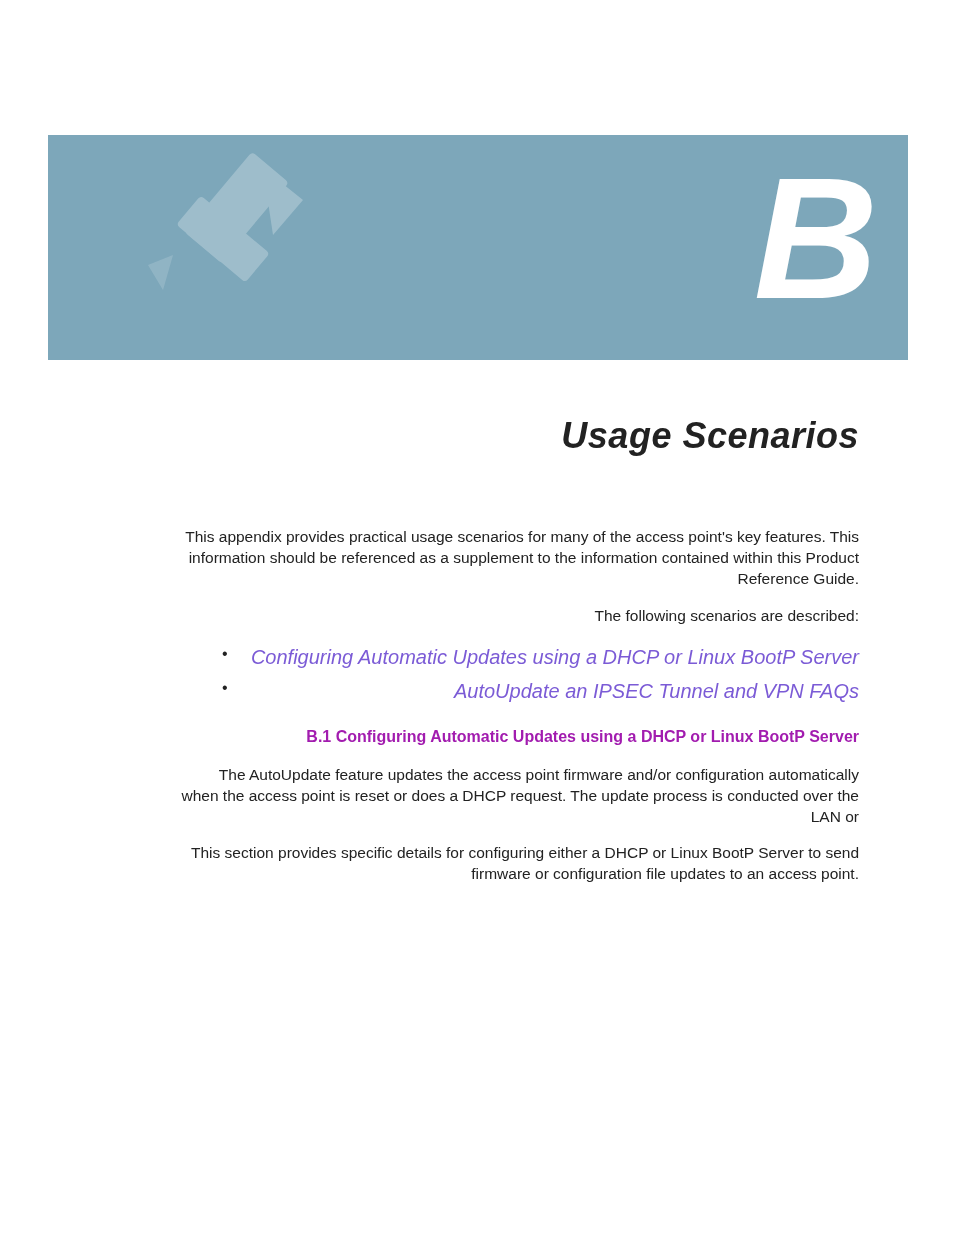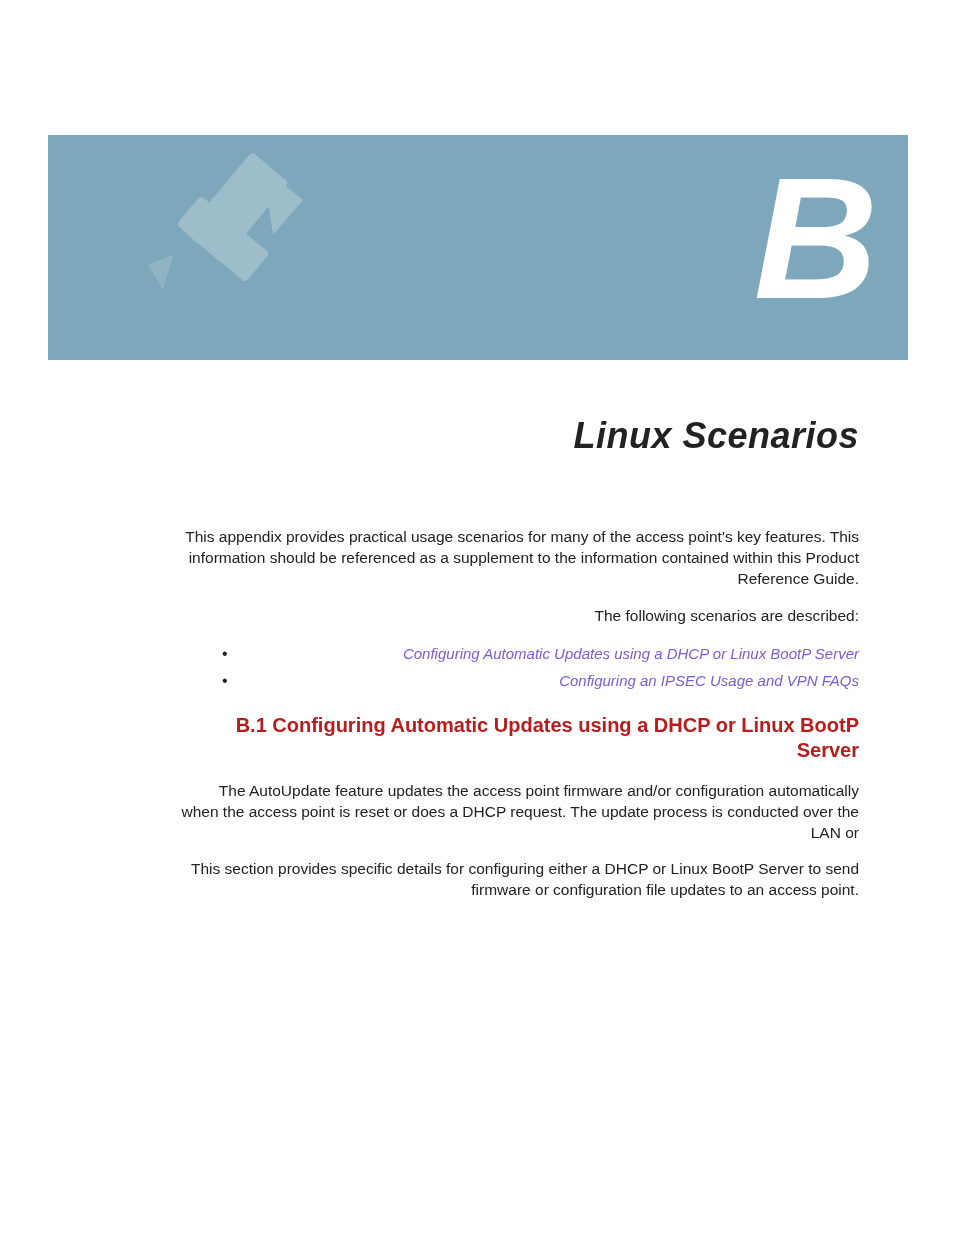--- a/index.html
+++ b/index.html
@@ -68,41 +68,41 @@
     }
     .bullet-list {
       list-style: none;
       margin-left: 42px;
       margin-bottom: 22px;
     }
     .bullet-list li {
       position: relative;
       padding-left: 24px;
       margin-bottom: 6px;
-      font-size: 15px;
+      font-size: 20px;
       line-height: 1.4;
     }
     .bullet-list li::before {
       content: "•";
       position: absolute;
       left: 0;
       top: 0;
       color: #222;
       font-size: 16px;
     }
     .link {
       color: #7b5bd6;
       font-style: italic;
       text-decoration: none;
       font-family: "Arial Narrow", Arial, sans-serif;
     }
     .section-heading {
-      font-size: 20px;
+      font-size: 16px;
       font-weight: bold;
-      color: #b91c1c;
+      color: #a21caf;
       margin-top: 10px;
       margin-bottom: 18px;
       line-height: 1.25;
       font-family: "Arial Narrow", Arial, sans-serif;
     }
   </style>
 </head>
 <body>
 
 <div class="banner">
@@ -110,29 +110,29 @@
     <g fill="#ffffff">
       <rect x="95" y="45" width="48" height="105" transform="rotate(40 119 97)" rx="4"></rect>
       <rect x="60" y="110" width="90" height="38" transform="rotate(40 105 129)" rx="4"></rect>
       <polygon points="145,58 185,90 155,125"></polygon>
       <polygon points="30,155 55,145 45,180" opacity="0.6"></polygon>
     </g>
   </svg>
   <div class="banner-letter">B</div>
 </div>
 
-<h1 class="page-title">Linux Scenarios</h1>
+<h1 class="page-title">Usage Scenarios</h1>
 
 <div class="content">
   <p class="para">This appendix provides practical usage scenarios for many of the access point's key features. This information should be referenced as a supplement to the information contained within this Product Reference Guide.</p>
   <p class="para">The following scenarios are described:</p>
   <ul class="bullet-list">
     <li>
       <a class="link">Configuring Automatic Updates using a DHCP or Linux BootP Server</a>
     </li>
     <li>
-      <a class="link">Configuring an IPSEC Usage and VPN FAQs</a>
+      <a class="link">AutoUpdate an IPSEC Tunnel and VPN FAQs</a>
     </li>
   </ul>
   <h2 class="section-heading">B.1  Configuring Automatic Updates using a DHCP or Linux BootP Server</h2>
   <p class="para">The AutoUpdate feature updates the access point firmware and/or configuration automatically when the access point is reset or does a DHCP request. The update process is conducted over the LAN or</p>
   <p class="para">This section provides specific details for configuring either a DHCP or Linux BootP Server to send firmware or configuration file updates to an access point.</p>
 </div>
 
 </body></html>

